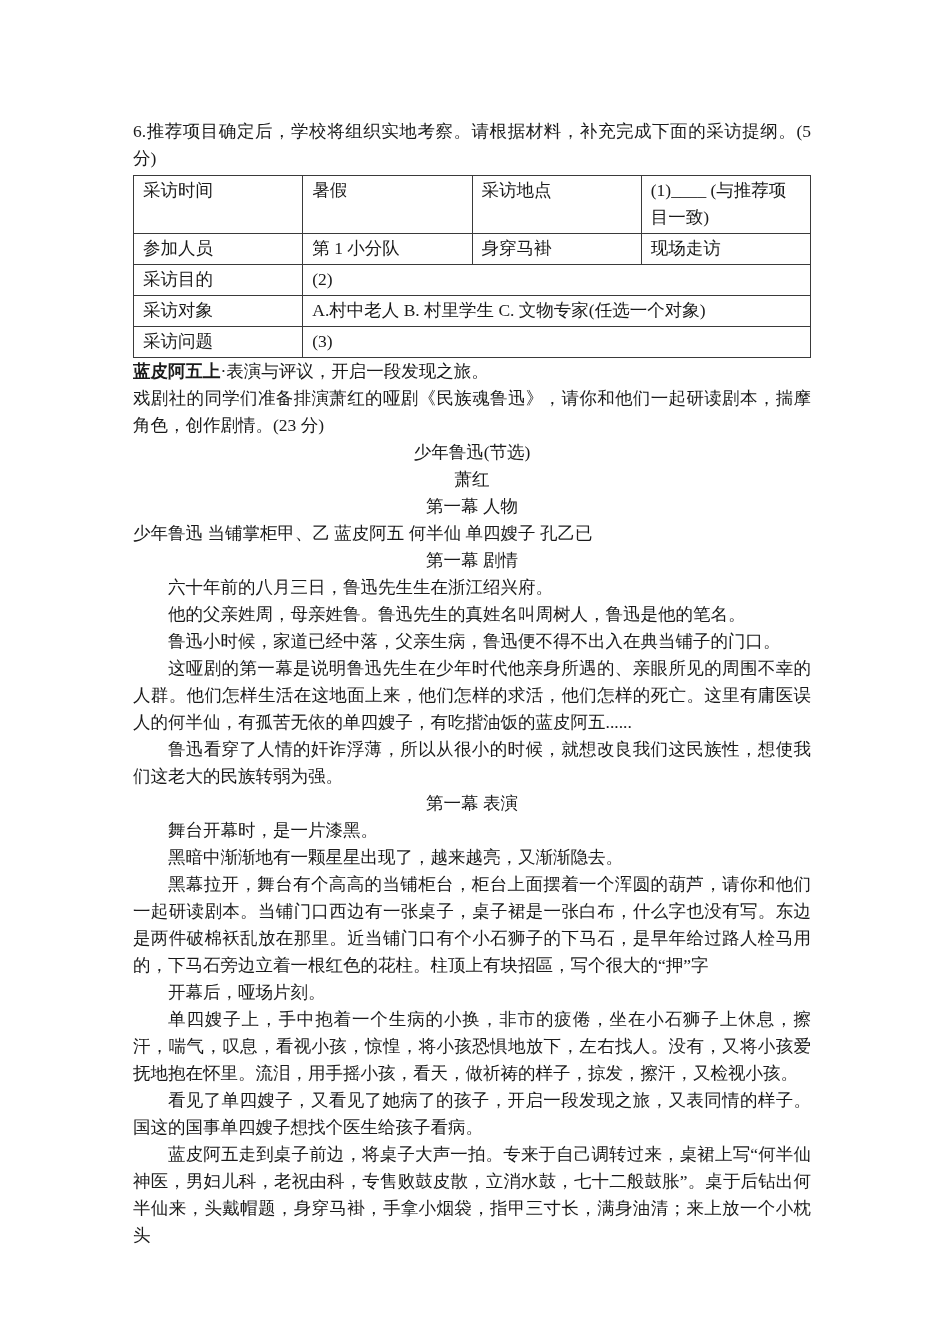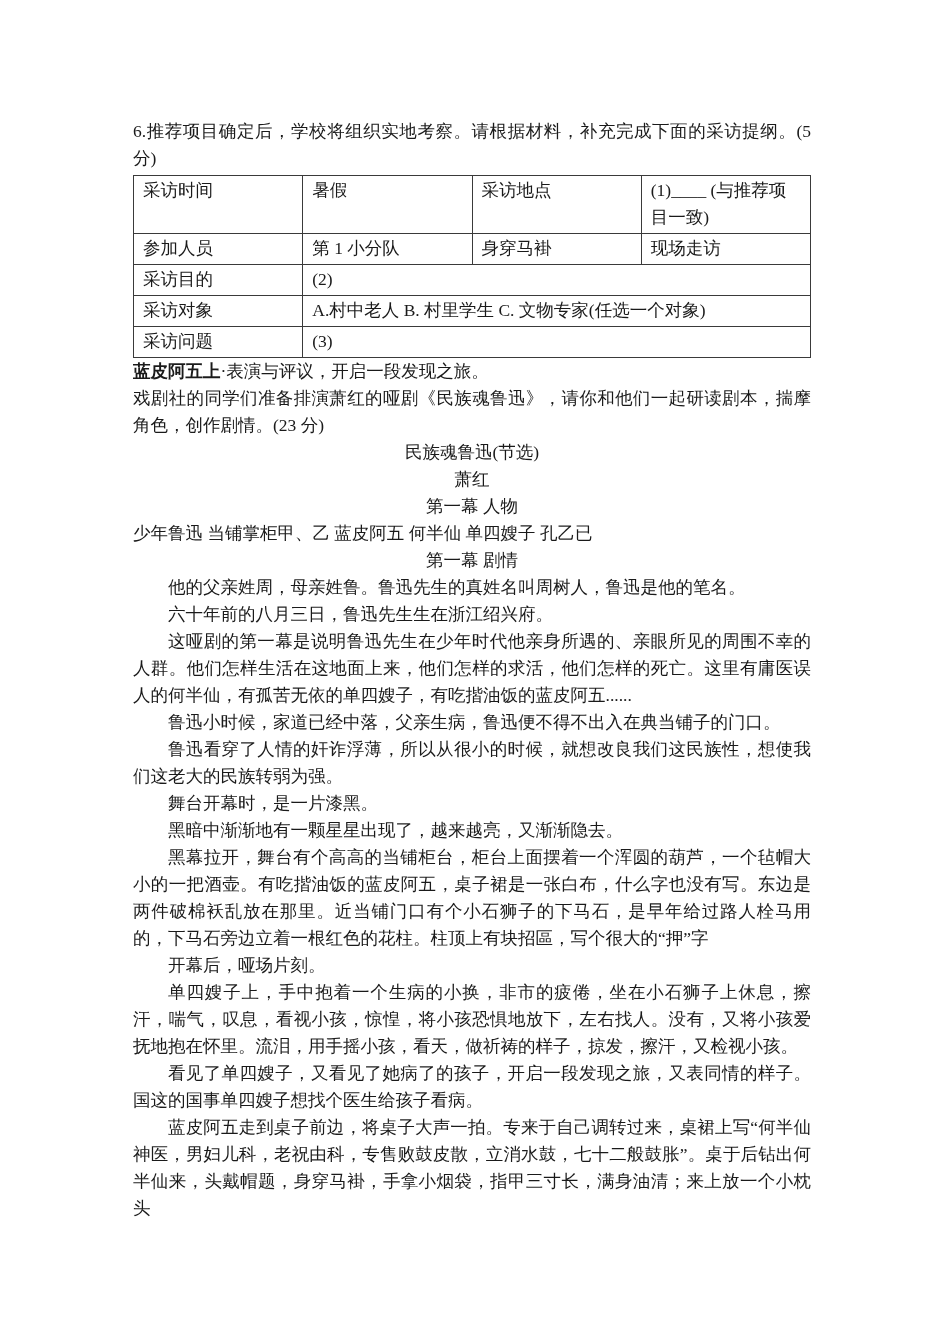--- a/index.html
+++ b/index.html
@@ -86,35 +86,36 @@
           <td>采访问题</td>
           <td colspan="3">(3)</td>
         </tr>
       </tbody>
     </table>
 
     <p class="lead"><strong>蓝皮阿五上</strong><span>·表演与评议，开启一段发现之旅。</span></p>
 
     <p>戏剧社的同学们准备排演萧红的哑剧《民族魂鲁迅》，请你和他们一起研读剧本，揣摩角色，创作剧情。(23 分)</p>
 
-    <p class="center">民族魂鲁迅(节选)</p>
+    <p class="center">少年鲁迅(节选)</p>
     <p class="center">萧红</p>
 
     <p class="center">第一幕 人物</p>
     <p>少年鲁迅 当铺掌柜甲、乙 蓝皮阿五 何半仙 单四嫂子 孔乙已</p>
 
     <p class="center">第一幕 剧情</p>
+    <p class="indent">六十年前的八月三日，鲁迅先生生在浙江绍兴府。</p>
     <p class="indent">他的父亲姓周，母亲姓鲁。鲁迅先生的真姓名叫周树人，鲁迅是他的笔名。</p>
-    <p class="indent">六十年前的八月三日，鲁迅先生生在浙江绍兴府。</p>
+    <p class="indent">鲁迅小时候，家道已经中落，父亲生病，鲁迅便不得不出入在典当铺子的门口。</p>
     <p class="indent">这哑剧的第一幕是说明鲁迅先生在少年时代他亲身所遇的、亲眼所见的周围不幸的人群。他们怎样生活在这地面上来，他们怎样的求活，他们怎样的死亡。这里有庸医误人的何半仙，有孤苦无依的单四嫂子，有吃揩油饭的蓝皮阿五......</p>
-    <p class="indent">鲁迅小时候，家道已经中落，父亲生病，鲁迅便不得不出入在典当铺子的门口。</p>
     <p class="indent">鲁迅看穿了人情的奸诈浮薄，所以从很小的时候，就想改良我们这民族性，想使我们这老大的民族转弱为强。</p>
 
+    <p class="center">第一幕 表演</p>
     <p class="indent">舞台开幕时，是一片漆黑。</p>
     <p class="indent">黑暗中渐渐地有一颗星星出现了，越来越亮，又渐渐隐去。</p>
-    <p class="indent">黑幕拉开，舞台有个高高的当铺柜台，柜台上面摆着一个浑圆的葫芦，一个毡帽大小的一把酒壶。有吃揩油饭的蓝皮阿五，桌子裙是一张白布，什么字也没有写。东边是两件破棉袄乱放在那里。近当铺门口有个小石狮子的下马石，是早年给过路人栓马用的，下马石旁边立着一根红色的花柱。柱顶上有块招區，写个很大的“押”字</p>
+    <p class="indent">黑幕拉开，舞台有个高高的当铺柜台，柜台上面摆着一个浑圆的葫芦，请你和他们一起研读剧本。当铺门口西边有一张桌子，桌子裙是一张白布，什么字也没有写。东边是两件破棉袄乱放在那里。近当铺门口有个小石狮子的下马石，是早年给过路人栓马用的，下马石旁边立着一根红色的花柱。柱顶上有块招區，写个很大的“押”字</p>
     <p class="indent">开幕后，哑场片刻。</p>
     <p class="indent">单四嫂子上，手中抱着一个生病的小换，非市的疲倦，坐在小石狮子上休息，擦汗，喘气，叹息，看视小孩，惊惶，将小孩恐惧地放下，左右找人。没有，又将小孩爱抚地抱在怀里。流泪，用手摇小孩，看天，做祈祷的样子，掠发，擦汗，又检视小孩。</p>
     <p class="indent">看见了单四嫂子，又看见了她病了的孩子，开启一段发现之旅，又表同情的样子。国这的国事单四嫂子想找个医生给孩子看病。</p>
     <p class="indent">蓝皮阿五走到桌子前边，将桌子大声一拍。专来于自己调转过来，桌裙上写“何半仙神医，男妇儿科，老祝由科，专售败鼓皮散，立消水鼓，七十二般鼓胀”。桌于后钻出何半仙来，头戴帽题，身穿马褂，手拿小烟袋，指甲三寸长，满身油清；来上放一个小枕头</p>
 
   </div>
 </div>
 
 </body></html>

